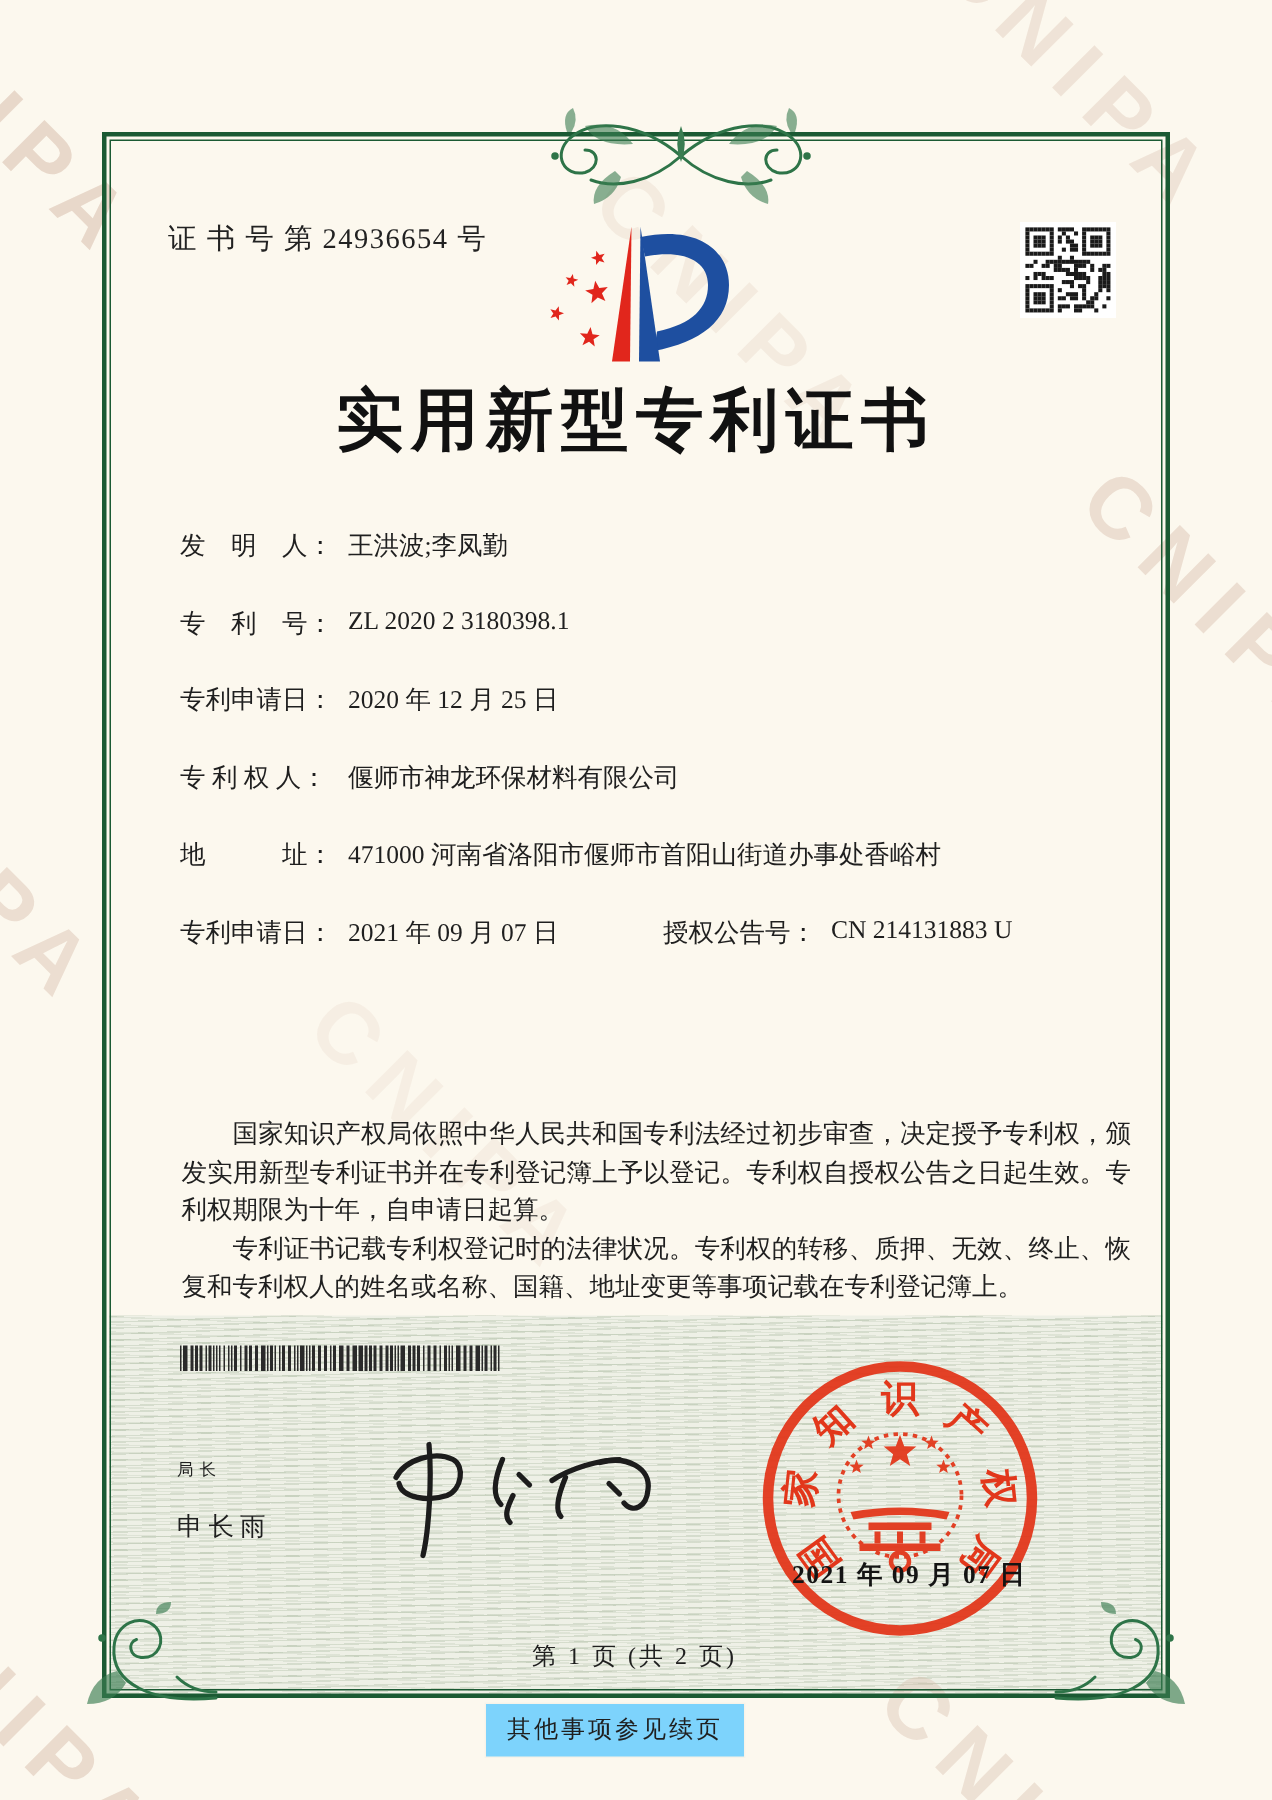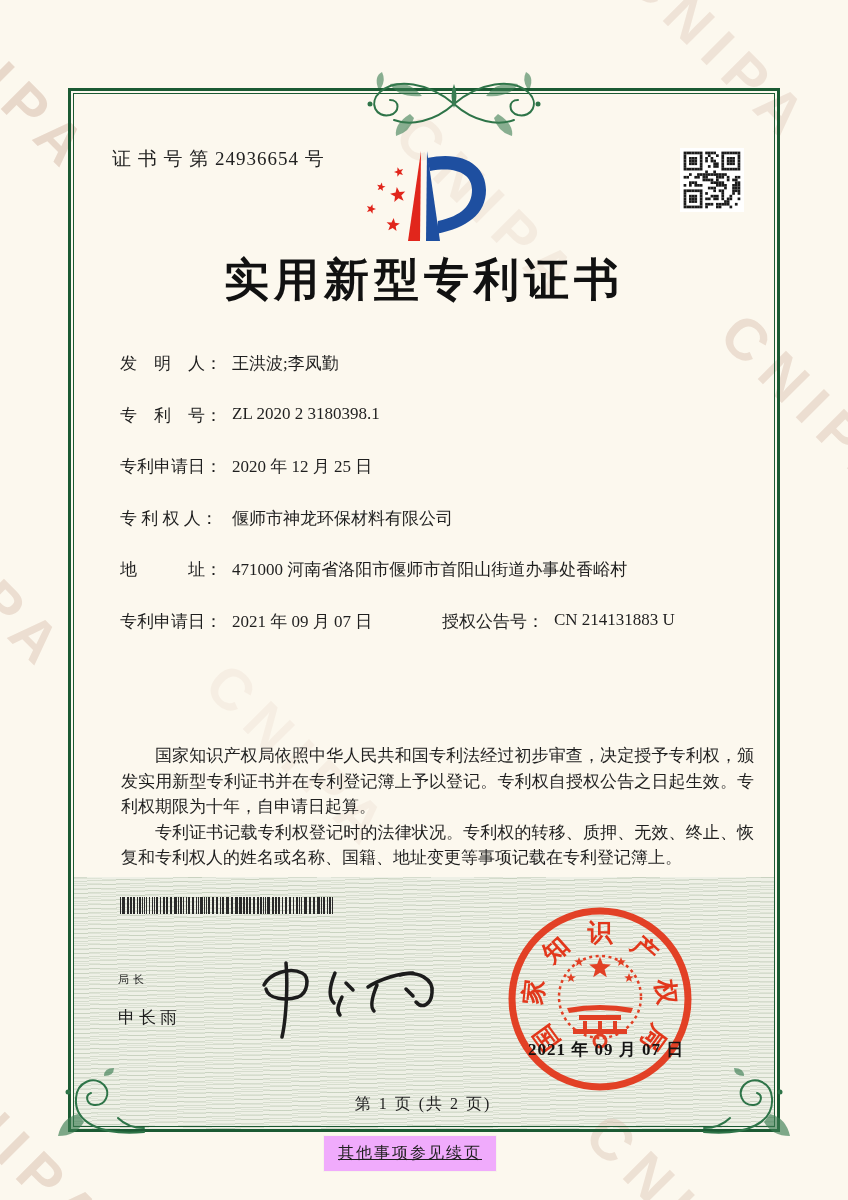--- a/index.html
+++ b/index.html
@@ -78,23 +78,22 @@
   .seal-date{
     position:absolute; left:528px; top:1038px; z-index:9;
     font-size:17px; font-weight:bold; color:#141414; letter-spacing:1px; white-space:nowrap;
   }
   .page-num{
     position:absolute; left:70px; top:1094px; width:706px; z-index:6;
     text-align:center; font-size:16px; letter-spacing:2px;
   }
   .cont-box{
     position:absolute; left:324px; top:1136px; z-index:4;
-    background:#f0abfc; padding:7px 14px; font-size:16px; letter-spacing:2px;
+    background:#7dd3fc; padding:7px 14px; font-size:16px; letter-spacing:2px;
     box-shadow:0 0 0 1px rgba(0,0,0,0.02);
-    text-decoration:underline;
   }
 </style>
 </head>
 <body>
 
 <div class="page">
 
   <div class="wm wm1">CNIPA</div>
   <div class="wm wm2">CNIPA</div>
   <div class="wm wm3">CNIPA</div>

